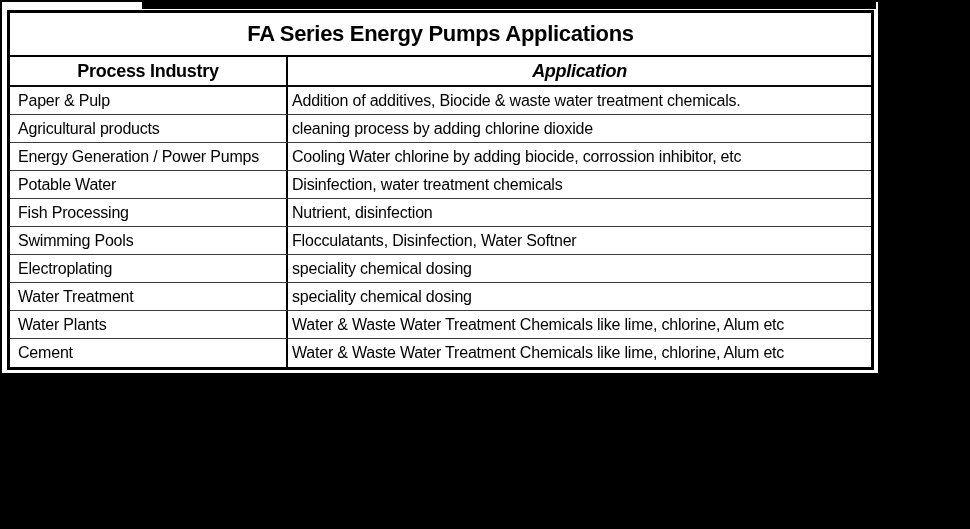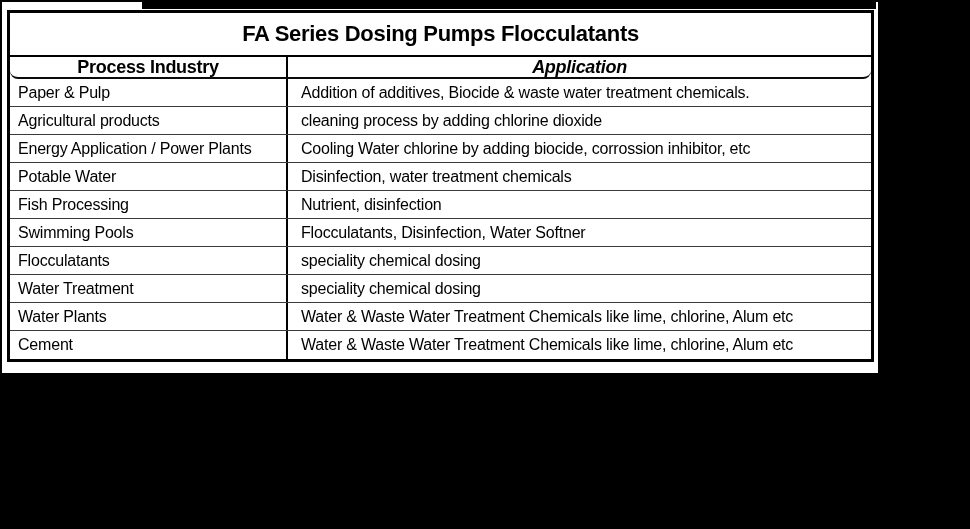--- a/index.html
+++ b/index.html
@@ -39,86 +39,85 @@
     box-sizing: border-box;
     height: 44px;
     border-bottom: 2px solid #000000;
     display: flex; align-items: center; justify-content: center;
     font-weight: 700;
     font-size: 22px;
     letter-spacing: -0.3px;
   }
   .header-row {
     box-sizing: border-box;
-    height: 22px;
+    height: 30px;
     border-bottom: 2px solid #0a0a0a;
     display: flex;
     font-weight: 700;
     font-size: 18px;
     letter-spacing: -0.3px;
-    border-radius: 8px;
   }
   .hcell { display: flex; align-items: center; justify-content: center; box-sizing: border-box; }
   .hcell.left  { width: 276px; }
   .hcell.right { flex: 1; border-left: 2px solid #000000; font-style: italic; }
   .trow {
     box-sizing: border-box;
     height: 28px;
     display: flex;
     border-bottom: 1px solid #3a3a3a;
     font-size: 16px;
     letter-spacing: -0.2px;
     white-space: nowrap;
   }
   .trow:last-child { border-bottom: none; }
   .cell { display: flex; align-items: center; box-sizing: border-box; overflow: hidden; }
   .cell.ind { width: 276px; padding-left: 8px; }
-  .cell.app { flex: 1; border-left: 2px solid #000000; padding-left: 13px; }
+  .cell.app { flex: 1; border-left: 2px solid #000000; padding-left: 4px; }
 </style>
 </head>
 <body>
 
 <div class="canvas">
   <div class="page">
     <div class="scan-band"></div>
 
     <div class="app-table">
-      <div class="title-row">FA Series Dosing Pumps Flocculatants</div>
+      <div class="title-row">FA Series Energy Pumps Applications</div>
 
       <div class="header-row">
         <div class="hcell left">Process Industry</div>
         <div class="hcell right">Application</div>
       </div>
 
       <div class="trow">
         <div class="cell ind">Paper &amp; Pulp</div>
         <div class="cell app">Addition of additives, Biocide &amp;  waste water treatment chemicals.</div>
       </div>
       <div class="trow">
         <div class="cell ind">Agricultural products</div>
         <div class="cell app">cleaning process by adding chlorine dioxide</div>
       </div>
       <div class="trow">
-        <div class="cell ind">Energy Application / Power Plants</div>
+        <div class="cell ind">Energy Generation / Power Pumps</div>
         <div class="cell app">Cooling Water chlorine by adding biocide, corrossion inhibitor, etc</div>
       </div>
       <div class="trow">
         <div class="cell ind">Potable Water</div>
         <div class="cell app">Disinfection, water treatment chemicals</div>
       </div>
       <div class="trow">
         <div class="cell ind">Fish Processing</div>
         <div class="cell app">Nutrient, disinfection</div>
       </div>
       <div class="trow">
         <div class="cell ind">Swimming Pools</div>
         <div class="cell app">Flocculatants, Disinfection, Water Softner</div>
       </div>
       <div class="trow">
-        <div class="cell ind">Flocculatants</div>
+        <div class="cell ind">Electroplating</div>
         <div class="cell app">speciality chemical dosing</div>
       </div>
       <div class="trow">
         <div class="cell ind">Water Treatment</div>
         <div class="cell app">speciality chemical dosing</div>
       </div>
       <div class="trow">
         <div class="cell ind">Water Plants</div>
         <div class="cell app">Water &amp; Waste Water Treatment Chemicals like lime, chlorine, Alum etc</div>
       </div>

